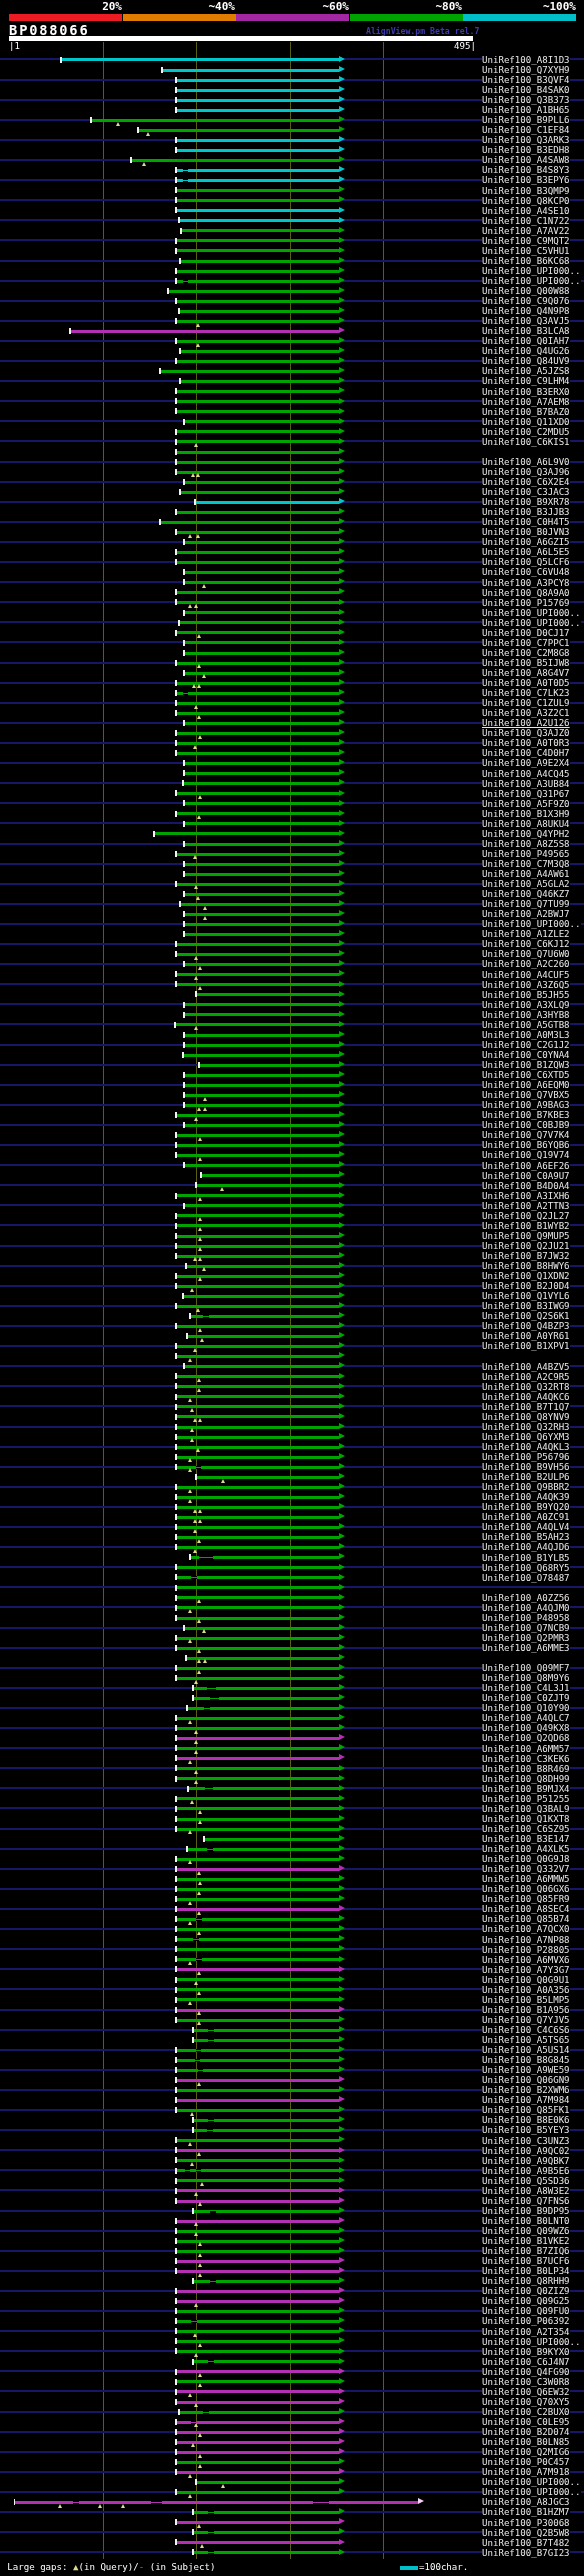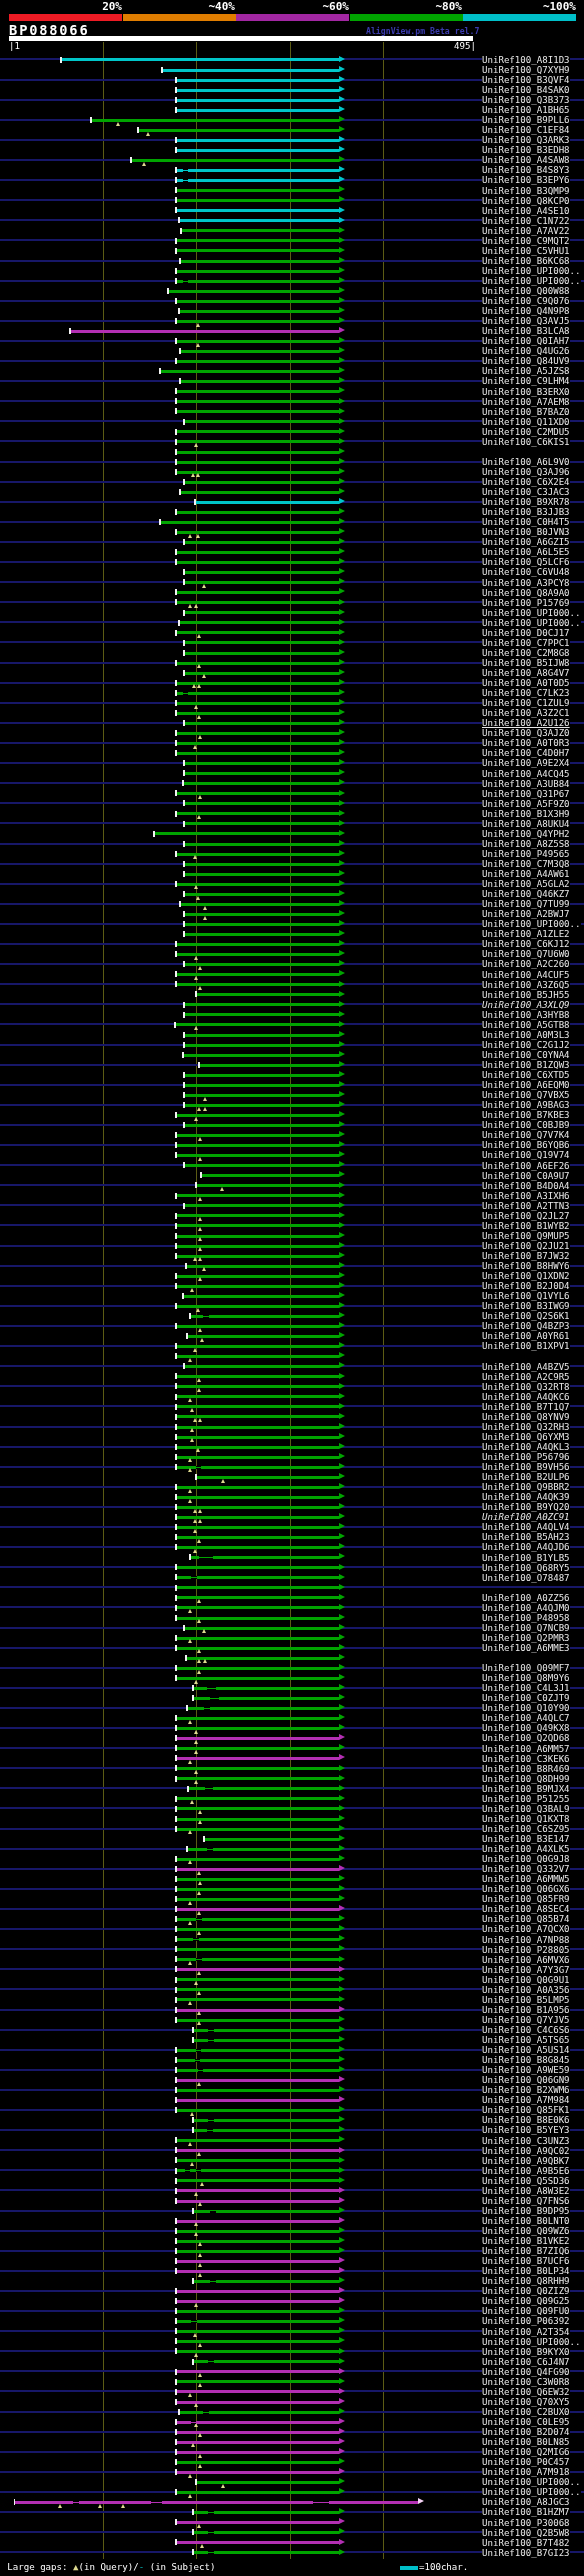--- a/index.html
+++ b/index.html
@@ -522,21 +522,21 @@
       <div class="arrow" style="left: 339px; top: 981px; border-left: 6.4px solid rgb(0, 164, 0);"></div>
       <div class="hitlabel" style="top: 980px;">UniRef100_A3Z6Q5</div>
       <div class="whisker" style="left: 195px; top: 991px;"></div>
       <div class="bar" style="left: 196px; top: 993px; width: 143px; background: rgb(0, 164, 0);"></div>
       <div class="arrow" style="left: 339px; top: 991px; border-left: 6.4px solid rgb(0, 164, 0);"></div>
       <div class="hitlabel" style="top: 990px;">UniRef100_B5JH55</div>
       <div class="navyline" style="top: 1003px;"></div>
       <div class="whisker" style="left: 183px; top: 1002px;"></div>
       <div class="bar" style="left: 184px; top: 1003px; width: 155px; background: rgb(0, 164, 0);"></div>
       <div class="arrow" style="left: 339px; top: 1001px; border-left: 6.4px solid rgb(0, 164, 0);"></div>
-      <div class="hitlabel" style="top: 1000px; font-style: italic;">UniRef100_A3XLQ9</div>
+      <div class="hitlabel" style="top: 1000px;">UniRef100_A3XLQ9</div>
       <div class="whisker" style="left: 183px; top: 1012px;"></div>
       <div class="bar" style="left: 184px; top: 1013px; width: 155px; background: rgb(0, 164, 0);"></div>
       <div class="arrow" style="left: 339px; top: 1011px; border-left: 6.4px solid rgb(0, 164, 0);"></div>
       <div class="hitlabel" style="top: 1010px;">UniRef100_A3HYB8</div>
       <div class="navyline" style="top: 1023px;"></div>
       <div class="whisker" style="left: 174px; top: 1022px;"></div>
       <div class="bar" style="left: 175px; top: 1023px; width: 164px; background: rgb(0, 164, 0);"></div>
       <div class="gaptri" style="left: 194px; top: 1026px;"></div>
       <div class="arrow" style="left: 339px; top: 1021px; border-left: 6.4px solid rgb(0, 164, 0);"></div>
       <div class="hitlabel" style="top: 1020px;">UniRef100_A5GTB8</div>
@@ -796,21 +796,21 @@
       <div class="bar" style="left: 175px; top: 1506px; width: 164px; background: rgb(0, 164, 0);"></div>
       <div class="gaptri" style="left: 193px; top: 1509px;"></div>
       <div class="gaptri" style="left: 198px; top: 1509px;"></div>
       <div class="arrow" style="left: 339px; top: 1503px; border-left: 6.4px solid rgb(0, 164, 0);"></div>
       <div class="hitlabel" style="top: 1502px;">UniRef100_B9YQ20</div>
       <div class="whisker" style="left: 175px; top: 1514px;"></div>
       <div class="bar" style="left: 175px; top: 1516px; width: 164px; background: rgb(0, 164, 0);"></div>
       <div class="gaptri" style="left: 193px; top: 1519px;"></div>
       <div class="gaptri" style="left: 198px; top: 1519px;"></div>
       <div class="arrow" style="left: 339px; top: 1513px; border-left: 6.4px solid rgb(0, 164, 0);"></div>
-      <div class="hitlabel" style="top: 1512px; font-style: italic;">UniRef100_A0ZC91</div>
+      <div class="hitlabel" style="top: 1512px;">UniRef100_A0ZC91</div>
       <div class="navyline" style="top: 1526px;"></div>
       <div class="whisker" style="left: 175px; top: 1524px;"></div>
       <div class="bar" style="left: 175px; top: 1526px; width: 164px; background: rgb(0, 164, 0);"></div>
       <div class="gaptri" style="left: 193px; top: 1529px;"></div>
       <div class="arrow" style="left: 339px; top: 1523px; border-left: 6.4px solid rgb(0, 164, 0);"></div>
       <div class="hitlabel" style="top: 1522px;">UniRef100_A4QLV4</div>
       <div class="whisker" style="left: 175px; top: 1534px;"></div>
       <div class="bar" style="left: 175px; top: 1536px; width: 164px; background: rgb(0, 164, 0);"></div>
       <div class="gaptri" style="left: 197px; top: 1539px;"></div>
       <div class="arrow" style="left: 339px; top: 1533px; border-left: 6.4px solid rgb(0, 164, 0);"></div>

